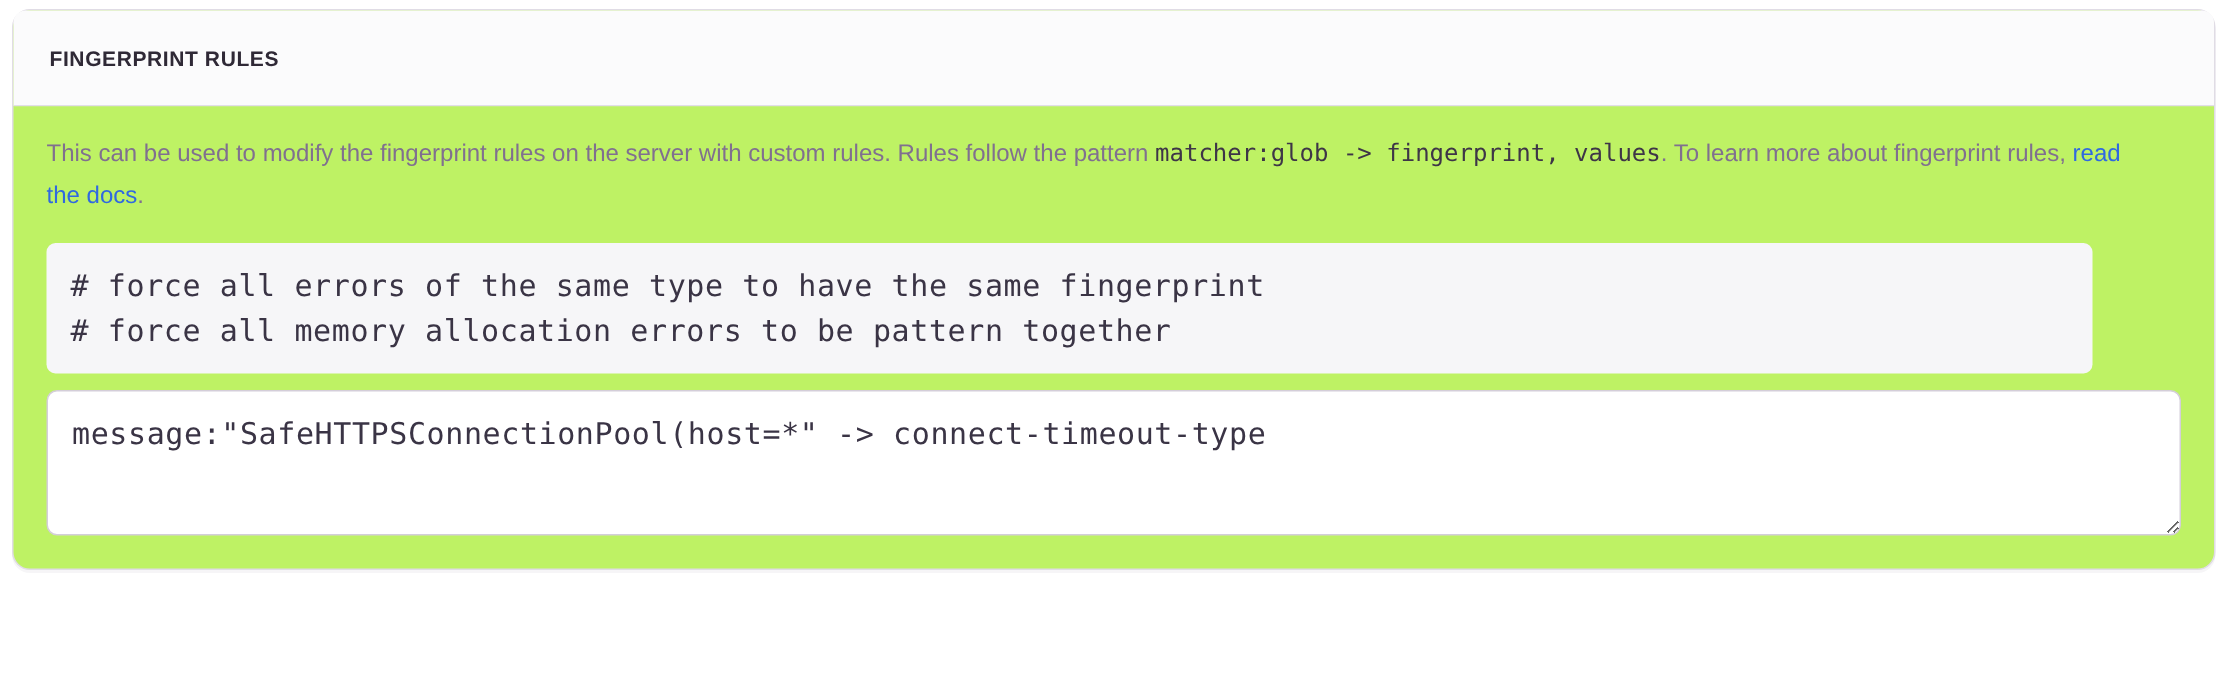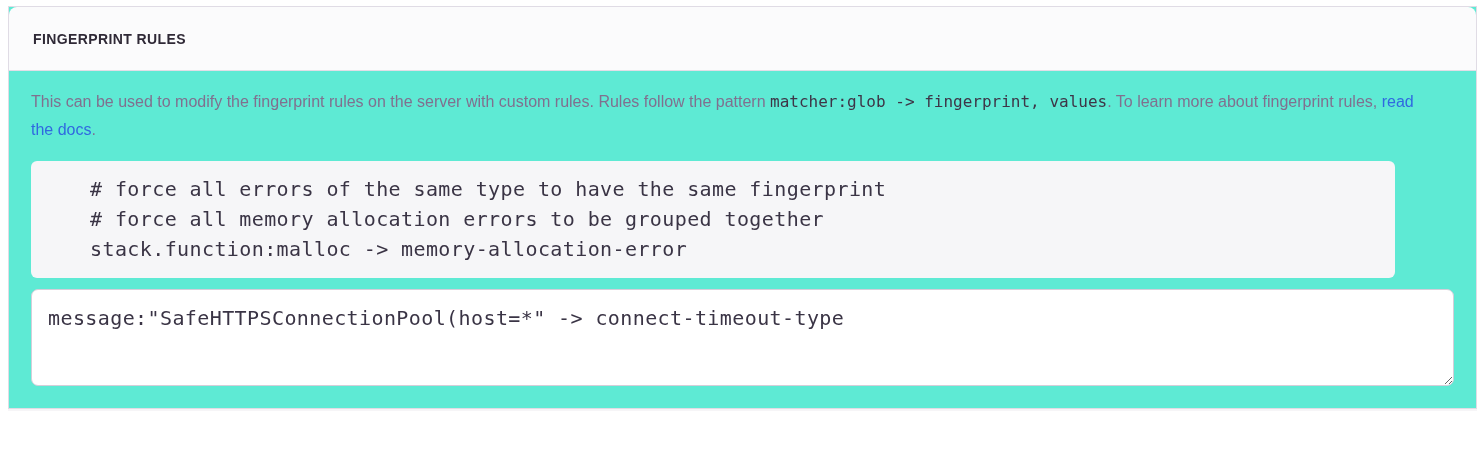--- a/index.html
+++ b/index.html
@@ -9,23 +9,23 @@
     font-family: "Liberation Sans", "DejaVu Sans", sans-serif;
   }
   body {
     width: 1484px;
     height: 454px;
     overflow: hidden;
     box-sizing: border-box;
   }
   .panel {
     margin: 6px 7px 8px 8px;
-    background: #5eead4;
+    background: #bef264;
     border: 1px solid #e0dce5;
-    border-radius: 0;
+    border-radius: 12px;
     box-shadow: 0 2px 0 rgba(37, 11, 54, 0.04);
     box-sizing: border-box;
   }
   .panel-header {
     background: #fbfbfc;
     border-bottom: 1px solid #e2dee7;
     border-radius: 8px 8px 0 0;
     padding: 24px 24px 23px 24px;
     font-size: 14px;
     font-weight: 700;
@@ -60,21 +60,20 @@
     font-family: "DejaVu Sans Mono", "Liberation Mono", monospace;
     font-size: 20px;
     letter-spacing: 0.4px;
     line-height: 30px;
     color: #3a3445;
     overflow: hidden;
   }
   .example .line {
     display: block;
     white-space: pre;
-    margin-left: 43px;
   }
   .rules-input {
     display: block;
     box-sizing: border-box;
     width: 100%;
     height: 97px;
     padding: 13px 16px;
     background: #ffffff;
     border: 1px solid #d4ced9;
     border-radius: 7px;
@@ -95,17 +94,17 @@
 <div class="panel">
 
   <div class="panel-header">
     <span>FINGERPRINT RULES</span>
   </div>
 
   <div class="panel-body">
 
     <p class="help"><span>This can be used to modify the fingerprint rules on the server with custom rules. Rules follow the pattern </span><code>matcher:glob -&gt; fingerprint, values</code><span>. To learn more about fingerprint rules, </span><a href="#">read the docs</a><span>.</span></p>
 
-    <pre class="example"><span class="line"># force all errors of the same type to have the same fingerprint</span><span class="line"># force all memory allocation errors to be grouped together</span><span class="line">stack.function:malloc -&gt; memory-allocation-error</span></pre>
+    <pre class="example"><span class="line"># force all errors of the same type to have the same fingerprint</span><span class="line"># force all memory allocation errors to be pattern together</span></pre>
 
     <textarea class="rules-input" spellcheck="false" style="">message:"SafeHTTPSConnectionPool(host=*" -&gt; connect-timeout-type</textarea>
   </div>
 </div>
 
 </body></html>

